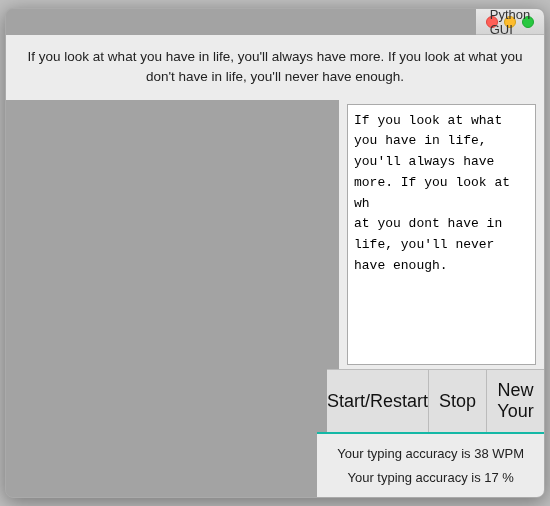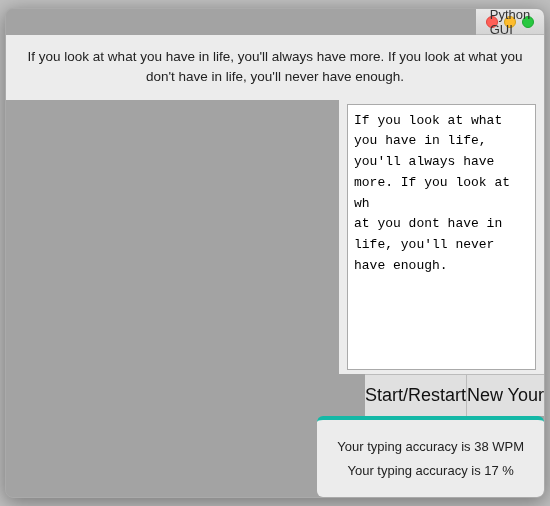--- a/index.html
+++ b/index.html
@@ -126,25 +126,24 @@
       border-right: 1px solid #bbb;
       cursor: pointer;
       font-family: -apple-system, BlinkMacSystemFont, "Helvetica Neue", Arial, sans-serif;
     }
 
     .btn:last-child {
       border-right: none;
     }
 
     .status-area {
-      padding: 15px 20px;
+      padding: 8px 20px;
       background: #ececec;
       flex-shrink: 0;
-      border-top: 4px solid #14b8a6;
-      border-radius: 6px;
+      border-top: 2px solid #14b8a6;
     }
 
     .status-line {
       font-size: 13px;
       color: #222;
       text-align: center;
       line-height: 1.8;
     }
   </style>
 </head>
@@ -165,20 +164,21 @@
     <span>If you look at what you have in life, you'll always have more. If you look at what you don't have in life, you'll never have enough.</span>
   </div>
 
   <div class="text-area-container">
     <textarea class="text-display" style="">If you look at what you have in life, you'll always have more. If you look at wh
 at you dont have in life, you'll never have enough.</textarea>
   </div>
 
   <div class="button-row">
     <button class="btn">Start/Restart</button>
+    <button class="btn">Stop</button>
     <button class="btn">New Your</button>
   </div>
 
   <div class="status-area">
     <div class="status-line">Your typing accuracy is 38 WPM</div>
     <div class="status-line">Your typing accuracy is 17 %</div>
   </div>
 </div>
 
 </body></html>

